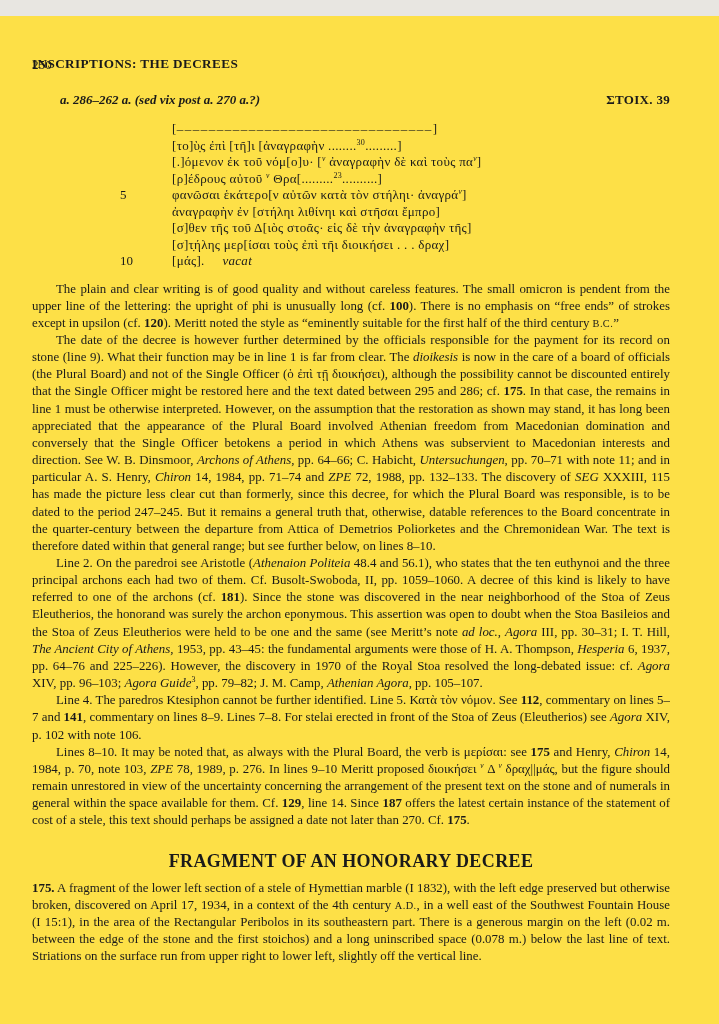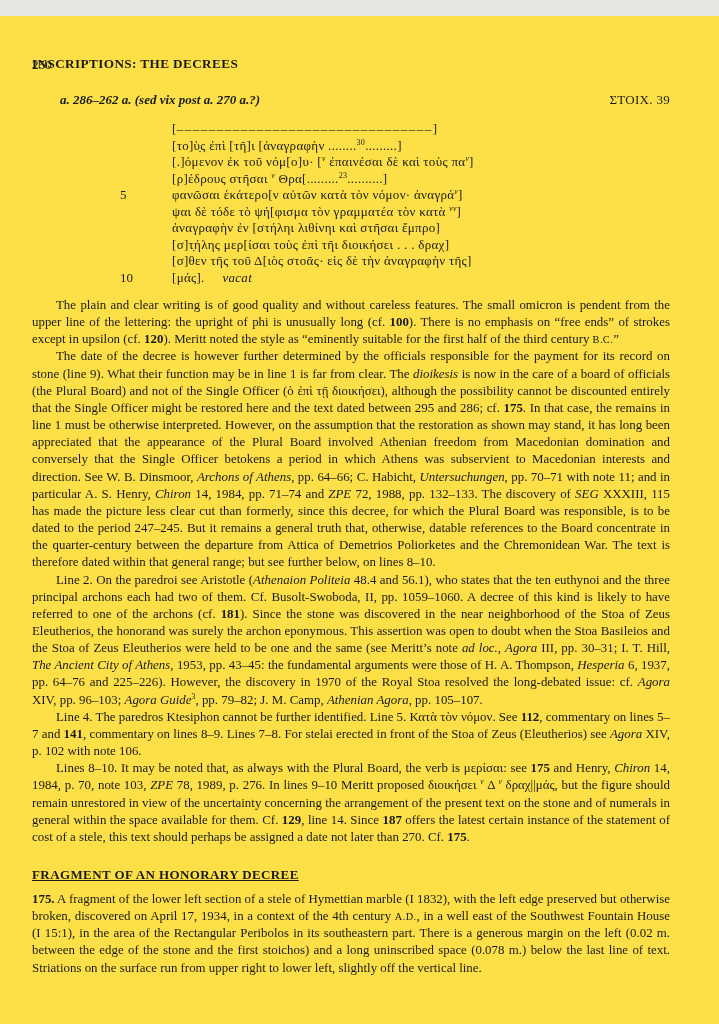--- a/index.html
+++ b/index.html
@@ -7,28 +7,28 @@
     width:719px;height:1024px;box-sizing:border-box;margin:16px auto;
     padding:40px 49px 20px 32px;background:#fde047;color:#1a1a1a;
     font-family:"Liberation Serif","DejaVu Serif",serif;font-size:12.9px;
     overflow:hidden;
   }
   .runhead{position:relative;height:17px;}
   .pagenum{position:absolute;left:0;top:1px;font-size:13.2px;}
   .runtitle{text-align:left;font-size:13.2px;letter-spacing:.4px;font-weight:bold;}
   .dateline{display:flex;justify-content:space-between;margin-top:19px;font-size:13px;}
   .dateline .dl-left{font-style:italic;padding-left:28px;font-weight:bold;}
-  .dateline .dl-right{font-weight:normal;letter-spacing:.3px;}
+  .dateline .dl-right{font-weight:bold;letter-spacing:.3px;}
   .inscription{margin-top:13px;margin-left:88px;font-size:13px;line-height:16.5px;letter-spacing:.3px;}
   .irow{display:flex;}
   .lnum{width:52px;flex:none;letter-spacing:0;}
   .itext{white-space:pre;}
   .commentary{margin-top:11px;}
   .para{text-align:justify;text-indent:24px;line-height:17.15px;margin:0;}
-  .sectionhead{margin-top:21px;font-size:13px;letter-spacing:.4px;font-weight:bold;text-decoration:underline;}
+  .sectionhead{text-align:center;margin-top:21px;font-size:18px;letter-spacing:.4px;font-weight:bold;}
   .entry{margin-top:8px;text-align:justify;text-indent:0;line-height:17.15px;}
   .b{font-weight:bold;}
   .i{font-style:italic;}
   .sc{font-size:.8em;letter-spacing:.4px;}
   .sup{font-size:62%;vertical-align:super;line-height:0;}
   .vsup{font-size:58%;vertical-align:super;font-style:italic;line-height:0;}
   .dash{letter-spacing:1.5px;}
 </style>
 </head>
 <body>
@@ -49,48 +49,47 @@
     <div class="irow">
         <span class="lnum"></span>
         <span class="itext"><span>[</span><span class="dash">––––––––––––––––––––––––––––––––</span><span>]</span></span>
       </div>
     <div class="irow">
         <span class="lnum"></span>
         <span class="itext"><span>[το]ὺ̣ς ἐπὶ [τῆ]ι [ἀναγραφὴν ........</span><span class="sup">30</span><span>.........]</span></span>
       </div>
     <div class="irow">
         <span class="lnum"></span>
-        <span class="itext"><span>[.]όμενον ἐκ τοῦ νόμ[ο]υ· [</span><span class="vsup">v</span><span> ἐπαινέσαι δὲ καὶ τοὺς πα</span><span class="vsup">v</span><span>]</span></span>
+        <span class="itext"><span>[.]όμενον ἐκ τοῦ νόμ[ο]υ· [</span><span class="vsup">v</span><span> ἀναγραφὴν δὲ καὶ τοὺς πα</span><span class="vsup">v</span><span>]</span></span>
       </div>
     <div class="irow">
         <span class="lnum"></span>
-        <span class="itext"><span>[ρ]έδρους στῆσαι </span><span class="vsup">v</span><span> Θρα[.........</span><span class="sup">23</span><span>..........]</span></span>
+        <span class="itext"><span>[ρ]έδρους αὐτοῦ </span><span class="vsup">v</span><span> Θρα[.........</span><span class="sup">23</span><span>..........]</span></span>
       </div>
     <div class="irow">
         <span class="lnum"></span>
       </div>
     <div class="irow">
         <span class="lnum">5</span>
-        <span class="itext"><span>φανῶσαι ἑκάτερο[ν αὐτῶν κατὰ τὸν νόμον· ἀναγρά</span><span class="vsup">v</span><span>]</span></span>
+        <span class="itext"><span>φανῶσαι ἑκάτερο[ν αὐτῶν κατὰ τὸν στήληι· ἀναγρά</span><span class="vsup">v</span><span>]</span></span>
       </div>
     <div class="irow">
         <span class="lnum"></span>
-        <span class="itext"><span>ψαι δὲ τόδε τὸ ψή[φισμα τὸν γραμματέα τὸν κατὰ </span><span class="vsup">vv</span><span>]</span></span>
       </div>
     <div class="irow">
         <span class="lnum"></span>
         <span class="itext"><span>ἀναγραφὴν ἐν [στήληι λιθίνηι καὶ στῆσαι ἔμπρο]</span></span>
       </div>
     <div class="irow">
         <span class="lnum"></span>
-        <span class="itext"><span>[σ]τ̣ήλης μερ[ίσαι τοὺς ἐπὶ τῆι διοικήσει . . . δραχ]</span></span>
+        <span class="itext"><span>[σ]θεν τῆς τοῦ Δ[ιὸς στοᾶς· εἰς δὲ τὴν ἀναγραφὴν τῆς]</span></span>
       </div>
     <div class="irow">
         <span class="lnum"></span>
-        <span class="itext"><span>[σ]θεν τῆς τοῦ Δ[ιὸς στοᾶς· εἰς δὲ τὴν ἀναγραφὴν τῆς]</span></span>
+        <span class="itext"><span>[σ]τ̣ήλης μερ[ίσαι τοὺς ἐπὶ τῆι διοικήσει . . . δραχ]</span></span>
       </div>
     <div class="irow">
         <span class="lnum">10</span>
         <span class="itext"><span>[μάς].&nbsp;&nbsp;&nbsp;&nbsp;&nbsp;</span><span class="i">vacat</span></span>
       </div>
   </div>
 
   <div class="commentary">
     <p class="para"><span>The plain and clear writing is of good quality and without careless features. The small omicron is pendent from the upper line of the lettering: the upright of phi is unusually long (cf. </span><span class="b">100</span><span>). There is no emphasis on “free ends” of strokes except in upsilon (cf. </span><span class="b">120</span><span>). Meritt noted the style as “eminently suitable for the first half of the third century </span><span class="sc">B.C.</span><span>”</span></p>
     <p class="para"><span>The date of the decree is however further determined by the officials responsible for the payment for its record on stone (line 9). What their function may be in line 1 is far from clear. The </span><span class="i">dioikesis</span><span> is now in the care of a board of officials (the Plural Board) and not of the Single Officer (ὁ ἐπὶ τῇ διοικήσει), although the possibility cannot be discounted entirely that the Single Officer might be restored here and the text dated between 295 and 286; cf. </span><span class="b">175</span><span>. In that case, the remains in line 1 must be otherwise interpreted. However, on the assumption that the restoration as shown may stand, it has long been appreciated that the appearance of the Plural Board involved Athenian freedom from Macedonian domination and conversely that the Single Officer betokens a period in which Athens was subservient to Macedonian interests and direction. See W. B. Dinsmoor, </span><span class="i">Archons of Athens</span><span>, pp. 64–66; C. Habicht, </span><span class="i">Untersuchungen</span><span>, pp. 70–71 with note 11; and in particular A. S. Henry, </span><span class="i">Chiron</span><span> 14, 1984, pp. 71–74 and </span><span class="i">ZPE</span><span> 72, 1988, pp. 132–133. The discovery of </span><span class="i">SEG</span><span> XXXIII, 115 has made the picture less clear cut than formerly, since this decree, for which the Plural Board was responsible, is to be dated to the period 247–245. But it remains a general truth that, otherwise, datable references to the Board concentrate in the quarter-century between the departure from Attica of Demetrios Poliorketes and the Chremonidean War. The text is therefore dated within that general range; but see further below, on lines 8–10.</span></p>

